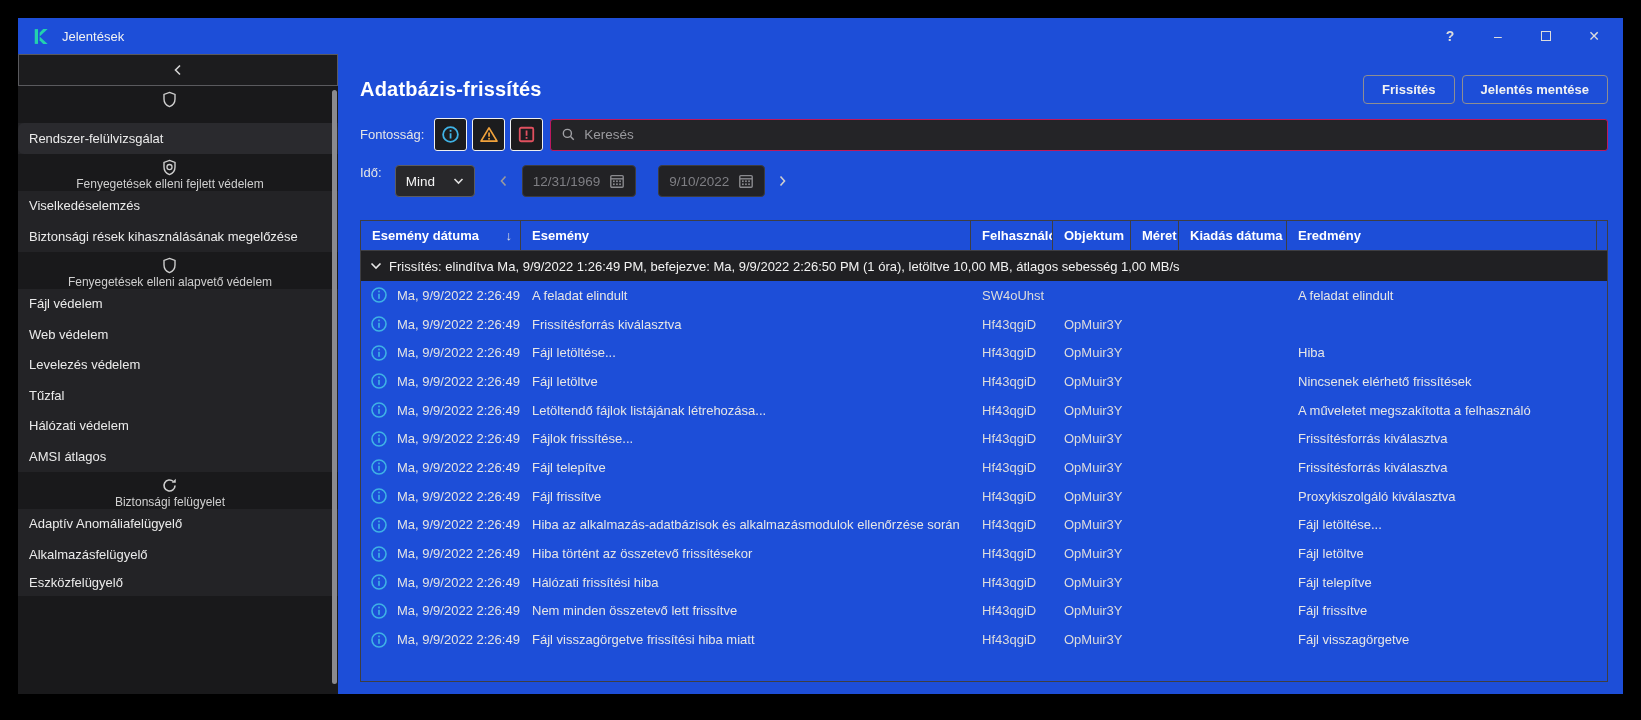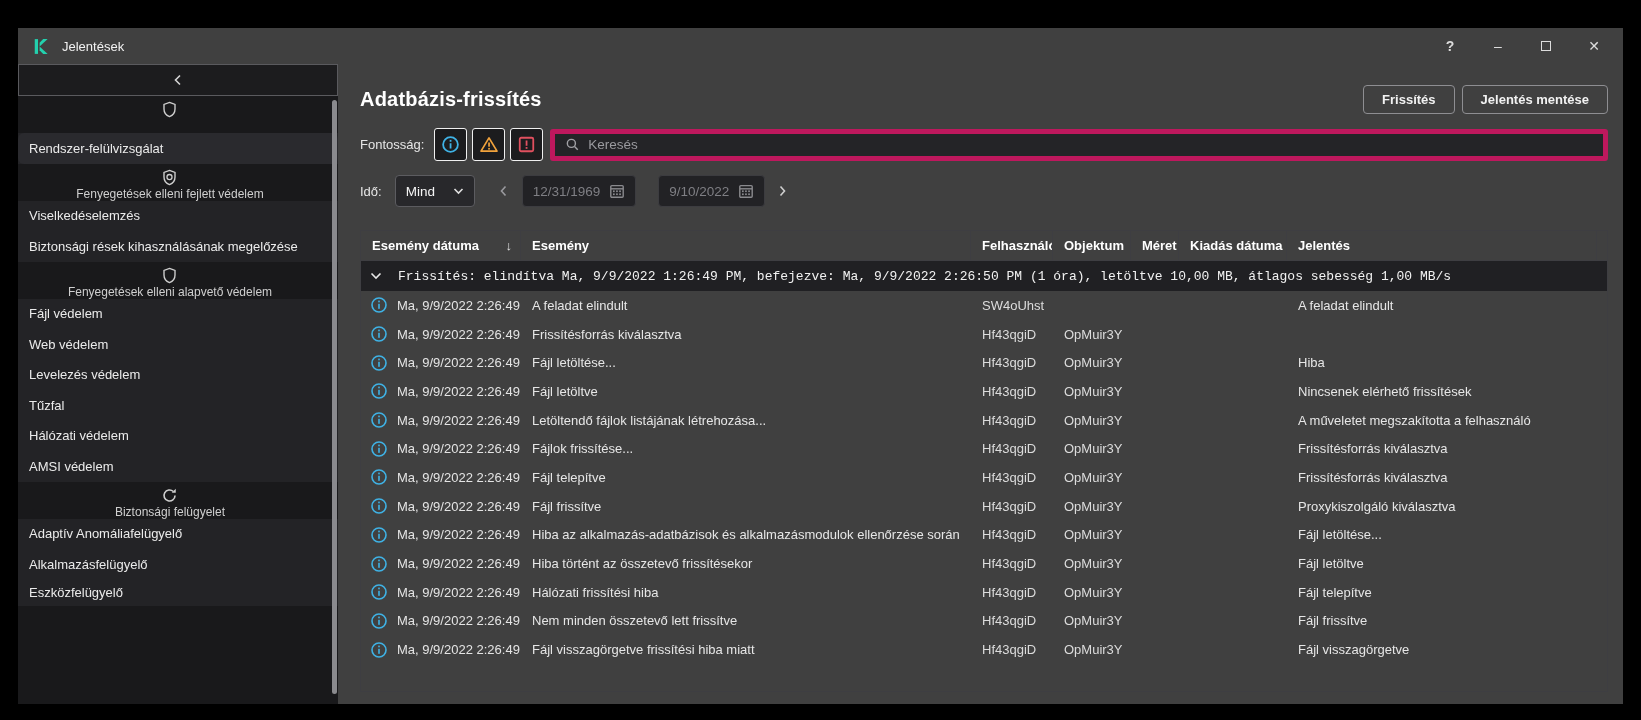--- a/index.html
+++ b/index.html
@@ -1,19 +1,19 @@
 <!DOCTYPE html>
 <html><head>
 <meta charset="utf-8">
 <style>
   * { margin:0; padding:0; box-sizing:border-box; }
   html,body { width:1641px; height:720px; background:#000; overflow:hidden;
               font-family:"Liberation Sans", sans-serif; }
-  .app-window { position:absolute; left:18px; top:28px; width:1605px; height:676px;
-                background:#404040; color:#e8e8e8; }
+  .app-window { position:absolute; left:18px; top:18px; width:1605px; height:676px;
+                background:#1d4ed8; color:#e8e8e8; }
 
   
   .titlebar { height:36px; display:flex; align-items:center; padding:0 14px; }
   .k-logo { width:19px; height:19px; display:flex; align-items:center; justify-content:center; }
   .app-title { margin-left:11px; font-size:13px; color:#f2f2f2; }
   .tb-spacer { flex:1; }
   .tb-btn { width:30px; height:26px; display:flex; align-items:center; justify-content:center;
             color:#dcdcdc; font-size:14px; margin-left:18px; cursor:default; }
   .helpq { font-weight:bold; }
   .maxbox { width:10px; height:10px; border:1.4px solid #dcdcdc; display:inline-block; }
@@ -45,27 +45,27 @@
   .hdr-spacer { flex:1; }
   .ghost-btn { height:29px; padding:0 18px; border:1px solid #8e8e92; border-radius:4px;
                background:transparent; color:#f2f2f2; font-size:13px; font-weight:600;
                font-family:inherit; margin-left:7px; cursor:default; }
 
   .filter-row { margin-top:14px; display:flex; align-items:center; }
   .filter-label { font-size:13px; color:#e6e6e6; margin-right:5px; }
   .imp-btn { width:33px; height:33px; border:1.5px solid #f0f0f0; border-radius:3px;
              background:#1c1c1e; display:flex; align-items:center; justify-content:center;
              margin-left:5px; cursor:default; }
-  .search-box { flex:1; margin-left:7px; height:32px; background:#242427; border:5px solid #be185d;
+  .search-box { flex:1; margin-left:7px; height:32px; background:#242427; border:1px solid #be185d;
                 border-radius:3px; display:flex; align-items:center; padding:0 10px; }
   .search-box input { flex:1; background:transparent; border:none; outline:none; color:#e6e6e6;
                       font-size:13.5px; margin-left:8px; font-family:inherit; }
   .search-box input::placeholder { color:#9a9a9e; }
 
-  .time-row { margin-top:14px; display:flex; align-items:center; }
+  .time-row { margin-top:14px; display:flex; }
   .time-label { font-size:13px; color:#e6e6e6; margin-right:13px; }
   .dropdown { width:80px; height:32px; background:#28282b; border:1px solid #5c5c60; border-radius:4px;
               display:flex; align-items:center; padding:0 10px; cursor:default; }
   .dropdown .dd-value { flex:1; font-size:13.5px; color:#f5f5f5; }
   .nav-arrow { color:#9a9a9e; font-size:15px; margin-left:24px; cursor:default; }
   .nav-arrow.fwd { color:#cfcfcf; margin-left:13px; }
   .date-field { height:32px; background:#222225; border:1px solid #3c3c40; border-radius:4px;
                 display:flex; align-items:center; justify-content:center; padding:0 10px;
                 margin-left:14px; color:#7f7f84; font-size:13.5px; cursor:default; }
   .date-field .dtxt { margin-right:9px; }
@@ -74,21 +74,21 @@
   
   .etable { margin-top:23px; width:1248px; height:462px; border:1px solid #3e3e42; }
   .trow { display:grid; grid-template-columns:160px 450px 82px 78px 48px 108px 1fr 10px; }
   .thead { height:30px; border-bottom:1px solid #3e3e42; }
   .th { display:flex; align-items:center; padding:0 8px 0 11px; font-size:13px; font-weight:bold;
         color:#fff; border-right:1px solid #3e3e42; white-space:nowrap; overflow:hidden; cursor:default; }
   .th:last-child { border-right:none; }
   .th .sort { margin-left:auto; font-weight:normal; color:#e0e0e0; font-size:13px; }
   .group-row { height:30px; display:flex; align-items:center; background:#202023;
                font-size:13px; color:#f2f2f2; padding-left:9px; white-space:nowrap; cursor:default; }
-  .group-row .gtext { margin-left:16px;font-family:Liberation Mono, monospace; }
+  .group-row .gtext { margin-left:7px; }
   .drow { height:28.7px; font-size:13px; color:#e6e6e6; cursor:default; }
   .drow > div { display:flex; align-items:center; white-space:nowrap; overflow:hidden; }
   .cell-date { padding-left:9px; }
   .cell-date .dateval { margin-left:9px; color:#e4e4e4; }
   .cell-ev { padding-left:11px; }
   .cell-user,.cell-obj { padding-left:11px; color:#dcdcdc; }
   .cell-size,.cell-rel { padding-left:8px; color:#dcdcdc; }
   .cell-res { padding-left:11px; }
   .ico { display:inline-flex; align-items:center; justify-content:center; flex:none; }
 </style>
@@ -160,21 +160,21 @@
             </span>
             <span class="nav-section-label">Fenyegetések elleni alapvető védelem</span>
             <span class="nav-section-line"></span>
           </div>
           <div class="nav-block">
             <div class="nav-item">Fájl védelem</div>
             <div class="nav-item">Web védelem</div>
             <div class="nav-item">Levelezés védelem</div>
             <div class="nav-item">Tűzfal</div>
             <div class="nav-item">Hálózati védelem</div>
-            <div class="nav-item">AMSI védelem</div>
+            <div class="nav-item">AMSI átlagos</div>
           </div>
           <div class="nav-section">
             <span class="nav-icon ico">
               <svg width="17" height="17" viewBox="0 0 16 16">
                 <path d="M13.2 8a5.2 5.2 0 1 1-1.6-3.75" fill="none" stroke="#cfcfcf" stroke-width="1.5"></path>
                 <polygon points="13.9,1.6 13.9,5.4 10.1,5.4" fill="#cfcfcf"></polygon>
               </svg>
             </span>
             <span class="nav-section-label">Biztonsági felügyelet</span>
             <span class="nav-section-line"></span>
@@ -303,21 +303,21 @@
             <div class="th">
               <span>Objektum</span>
             </div>
             <div class="th">
               <span>Méret</span>
             </div>
             <div class="th">
               <span>Kiadás dátuma</span>
             </div>
             <div class="th">
-              <span>Jelentés</span>
+              <span>Eredmény</span>
             </div>
             <div class="th"></div>
           </div>
         <div class="group-row">
           <span class="ico">
             <svg width="12" height="8" viewBox="0 0 12 8">
                 <polyline points="1.5,1.5 6,6 10.5,1.5" fill="none" stroke="#e8e8e8" stroke-width="1.6"></polyline>
               </svg>
           </span>
           <span class="gtext">Frissítés: elindítva Ma, 9/9/2022 1:26:49 PM, befejezve: Ma, 9/9/2022 2:26:50 PM (1 óra), letöltve 10,00 MB, átlagos sebesség 1,00 MB/s</span>

